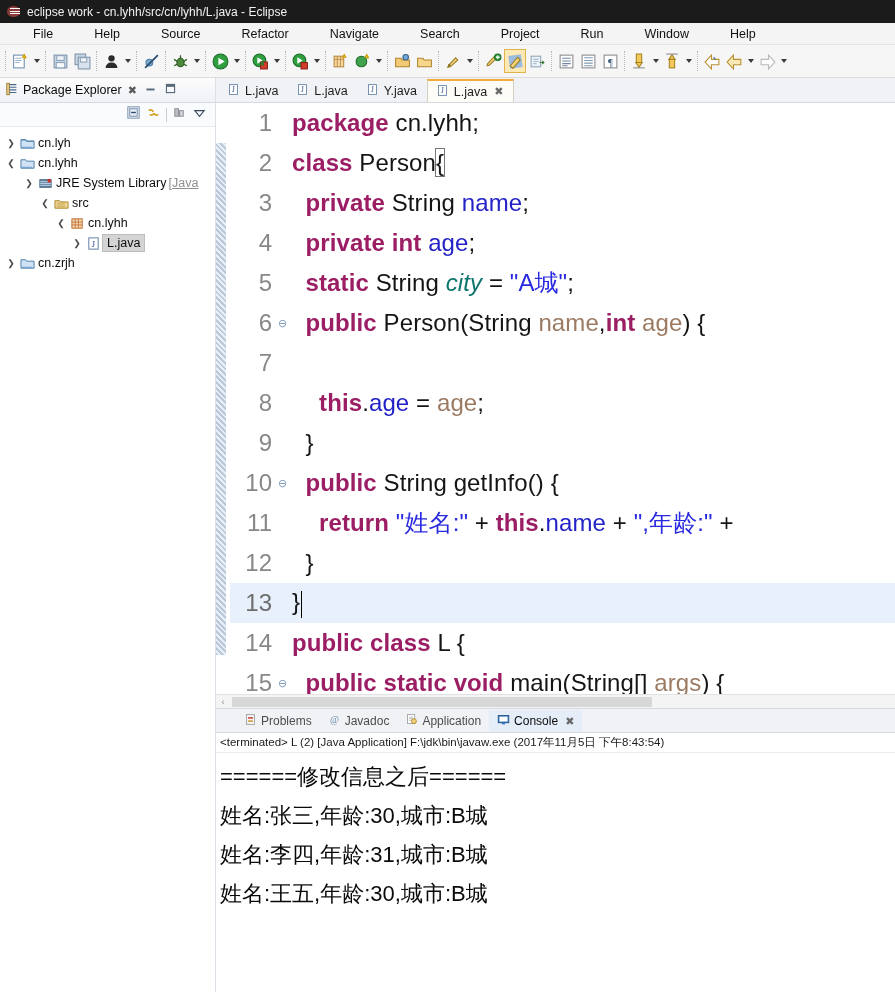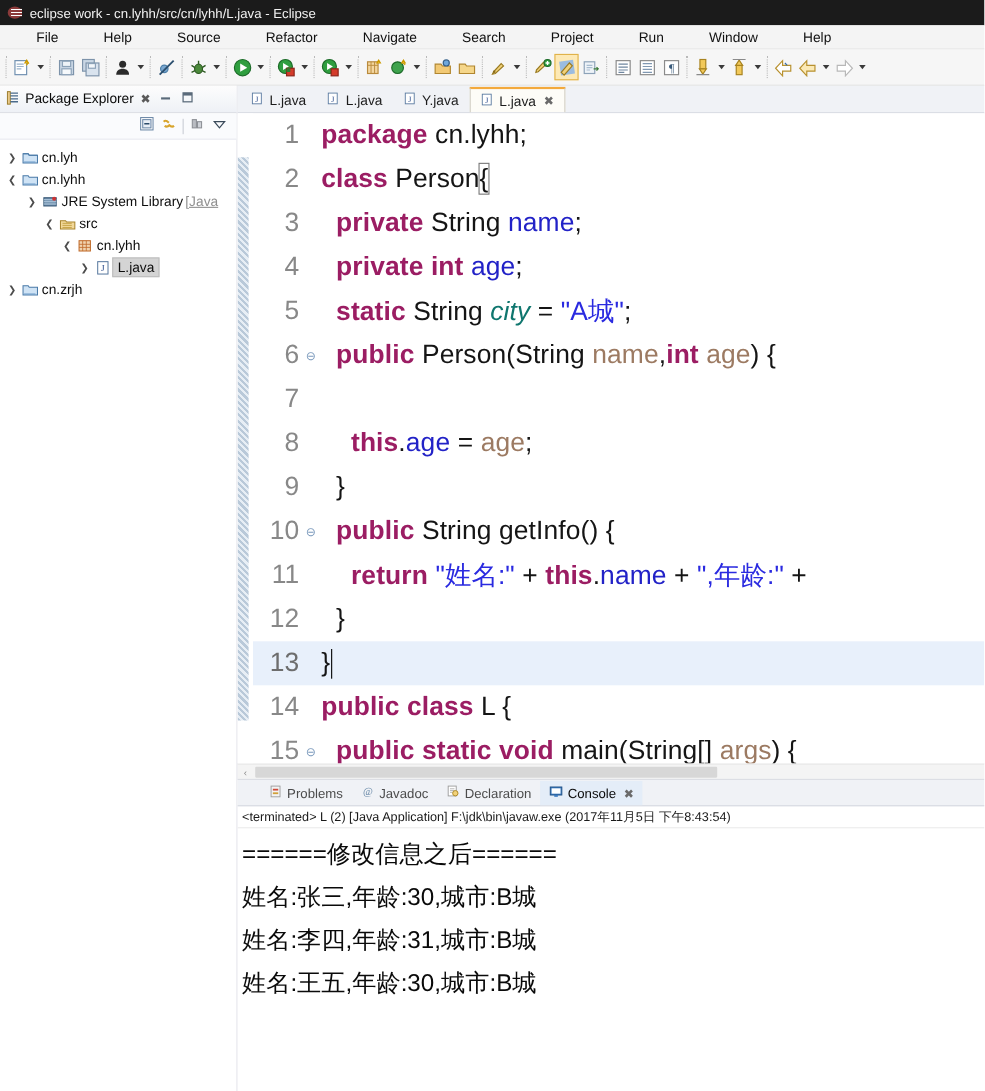--- a/index.html
+++ b/index.html
@@ -702,21 +702,21 @@
           <span>Javadoc</span>
         </div>
         <div class="ctab">
           <span class="cico">
             <svg width="13" height="13" viewBox="0 0 16 16">
                 <rect x="3" y="2" width="9" height="11" fill="#fff" stroke="#9a9a9a"></rect>
                 <path d="M5 5h5M5 7h5M5 9h3" stroke="#b0b0b0"></path>
                 <circle cx="11" cy="10" r="3" fill="#f2d27a" stroke="#a8831f"></circle>
               </svg>
           </span>
-          <span>Declaration</span>
+          <span>Application</span>
         </div>
         <div class="ctab active">
           <span class="cico">
             <svg width="13" height="13" viewBox="0 0 16 16">
                 <rect x="1.5" y="3" width="13" height="9" fill="#3a7ac0" stroke="#1d4d80"></rect>
                 <rect x="3" y="4.5" width="10" height="6" fill="#ffffff"></rect>
                 <rect x="6" y="12" width="4" height="2" fill="#3a7ac0"></rect>
               </svg>
           </span>
           <span>Console</span>

